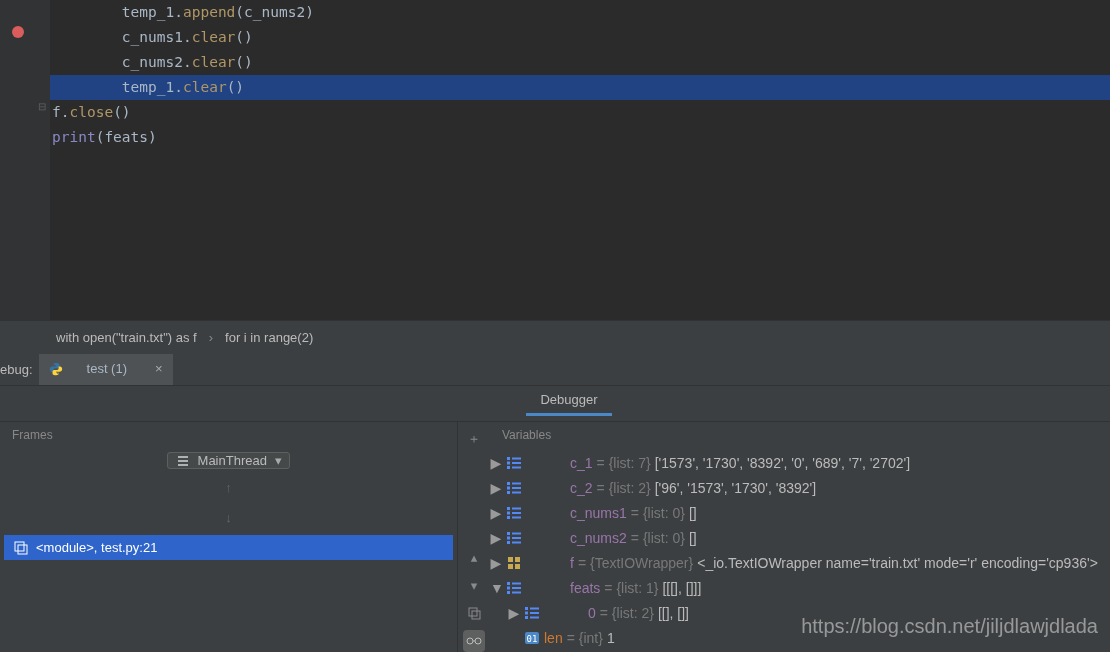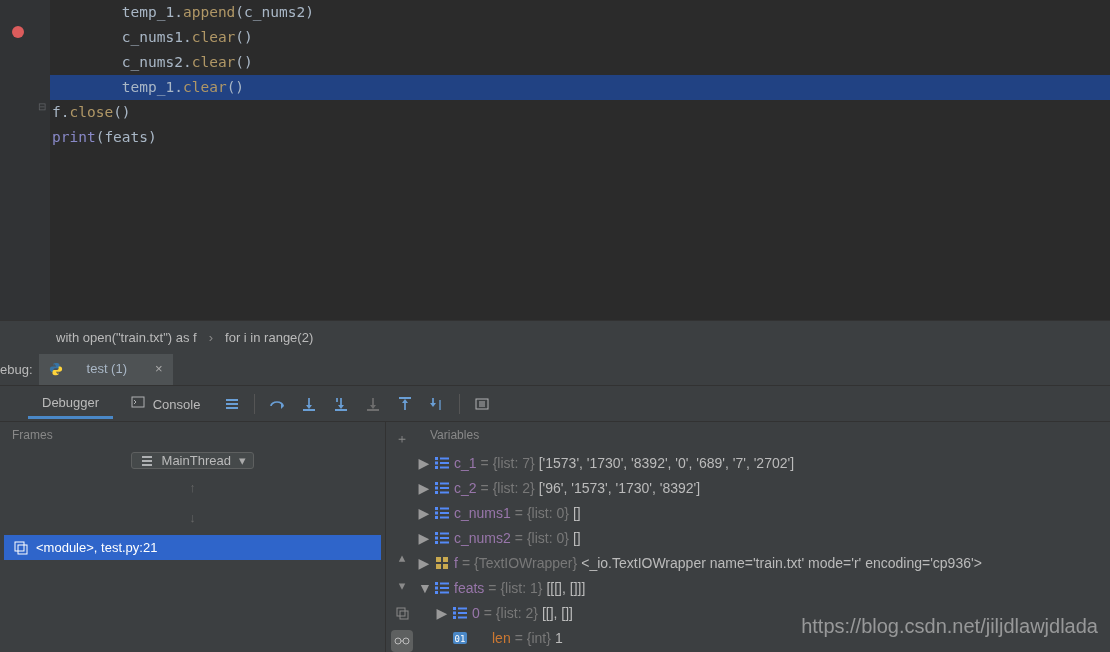--- a/index.html
+++ b/index.html
@@ -111,20 +111,21 @@
   top: 386px;
   left: 0;
   right: 0;
   height: 36px;
   background: #3c3f41;
   display: flex;
   align-items: center;
   padding-left: 28px;
   gap: 4px;
   border-bottom: 1px solid #323232;
+  flex-direction: column;
 }
 .dbg-tab {
   padding: 6px 14px;
   color: #bbbbbb;
   cursor: pointer;
 }
 .dbg-tab.active {
   border-bottom: 3px solid #4a88c7;
 }
 .console-icon {
@@ -152,21 +153,21 @@
 .panels {
   position: absolute;
   top: 422px;
   left: 0;
   right: 0;
   bottom: 0;
   display: flex;
   background: #3c3f41;
 }
 .frames-panel {
-  width: 386px;
+  width: 458px;
   border-right: 1px solid #323232;
   display: flex;
   flex-direction: column;
 }
 .panel-title {
   padding: 6px 12px;
   color: #888;
   font-size: 12px;
   background: #3c3f41;
 }
@@ -248,24 +249,24 @@
   color: #9a9a9a;
   width: 12px;
   text-align: center;
   cursor: pointer;
 }
 .var-icon {
   width: 16px;
   height: 16px;
   display: inline-flex;
 }
-.var-name { color: #9876aa; }
+.var-name { color: #9876aa; margin-left: 44px; }
 .var-type { color: #787878; }
 .var-val { color: #bbbbbb; }
-.var-special { color: #cc7832; margin-left: 20px; }
+.var-special { color: #cc7832; }
 .indent-1 { padding-left: 18px; }
 .watermark {
   position: absolute;
   right: 12px;
   bottom: 14px;
   color: #bbbbbb;
   font-size: 20px;
   opacity: 0.72;
   font-family: sans-serif;
 }

